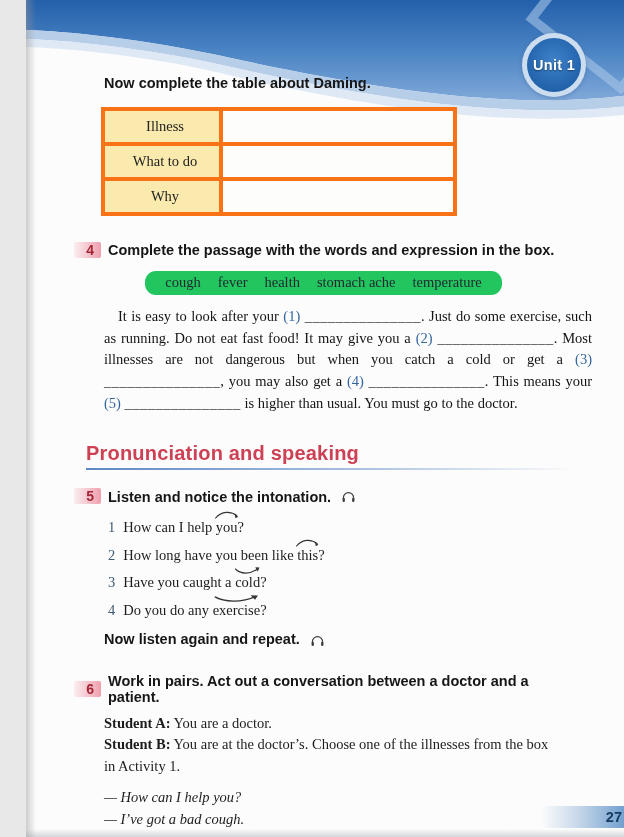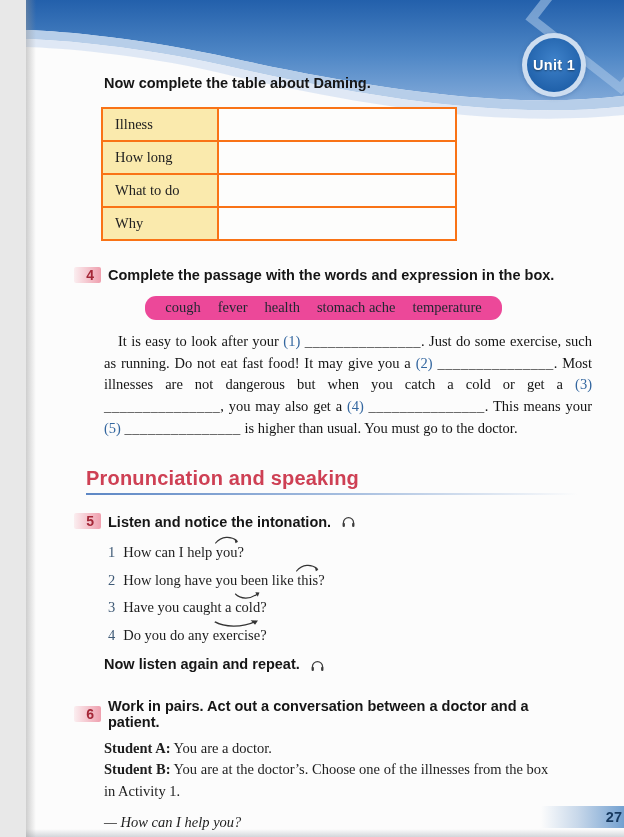--- a/index.html
+++ b/index.html
@@ -21,33 +21,33 @@
               background:radial-gradient(circle at 50% 42%,#3f82ca,#1e5fa8 78%);
               display:flex;align-items:center;justify-content:center;}
   .unit-badge-label{font-family:"Liberation Sans",sans-serif;font-weight:bold;font-size:14.5px;
               color:#fff;text-shadow:0 1px 2px rgba(0,0,0,.45);letter-spacing:.3px;}
   
   .content{position:relative;padding:75px 87px 0 48px;z-index:4;}
   .sans-heading{font-family:"Liberation Sans",sans-serif;font-weight:bold;font-size:14.5px;color:#161616;}
   .intro-heading{margin:0 0 0 30px;}
   
   .daming-table{margin:16px 0 0 27px;border-collapse:collapse;width:356px;}
-  .daming-table td{border:2px solid #f97316;height:27px;font-size:14.5px;}
+  .daming-table td{border:4px solid #f97316;height:27px;font-size:14.5px;text-align:center;}
   .daming-table td.label{background:#faeaad;width:96px;padding:2px 6px 2px 12px;color:#222;}
   .daming-table td.value{background:#fdfdfc;}
   
   .activity-heading{display:flex;align-items:baseline;margin:26px 0 0 0;}
   .num-badge{flex:0 0 auto;width:27px;height:16px;border-radius:2px;margin-right:7px;
              background:linear-gradient(90deg,rgba(247,197,205,.25),#ef9fae);
              display:flex;align-items:center;justify-content:flex-end;padding-right:7px;box-sizing:border-box;
              font-family:"Liberation Sans",sans-serif;font-weight:bold;font-size:14px;color:#a42737;
              align-self:center;}
   
   .word-box-wrap{text-align:center;margin:13px 0 0 10px;}
-  .word-box{display:inline-flex;gap:17px;background:#ec4899;border-radius:11px;
+  .word-box{display:inline-flex;gap:17px;background:#22c55e;border-radius:11px;
             padding:3px 20px 4px 20px;font-size:14.5px;color:#1e2730;}
   
   .passage{margin:11px 0 0 30px;width:488px;font-size:14.5px;line-height:21.7px;
            text-align:justify;text-indent:14px;color:#141414;}
   .blue-num{color:#33669f;}
   .blank{color:#3c3c3c;letter-spacing:.5px;}
   
   .section-heading{margin:27px 0 0 12px;font-family:Liberation Sans, sans-serif;font-weight:bold;
                    font-size:20px;color:#ce4054;letter-spacing:.2px;}
   .section-underline{margin:3px 0 0 12px;width:492px;height:2.5px;
@@ -99,24 +99,20 @@
   <div class="content">
 
     <p class="sans-heading intro-heading">Now complete the table about Daming.</p>
     <table class="daming-table">
       <tbody>
         <tr>
           <td class="label">Illness</td>
           <td class="value"></td>
         </tr>
         <tr>
-          <td class="label">How long</td>
-          <td class="value"></td>
-        </tr>
-        <tr>
           <td class="label">What to do</td>
           <td class="value"></td>
         </tr>
         <tr>
           <td class="label">Why</td>
           <td class="value"></td>
         </tr>
       </tbody>
     </table>
 
@@ -187,20 +183,21 @@
     <div class="activity-heading">
       <span class="num-badge">6</span>
       <span class="sans-heading">Work in pairs. Act out a conversation between a doctor and a patient.</span>
     </div>
     <div class="roles">
       <div><span class="role-label">Student A:</span><span> You are a doctor.</span></div>
       <div><span class="role-label">Student B:</span><span> You are at the doctor’s. Choose one of the illnesses from the box in Activity 1.</span></div>
     </div>
     <div class="dialogue">
       <p>— How can I help you?</p>
+      <p>— I’ve got a bad cough.</p>
     </div>
 
   </div>
 
   <div class="footer-bar">
     <span class="page-number">27</span>
   </div>
 
   <div class="edge-left"></div>
   <div class="edge-bottom"></div>

